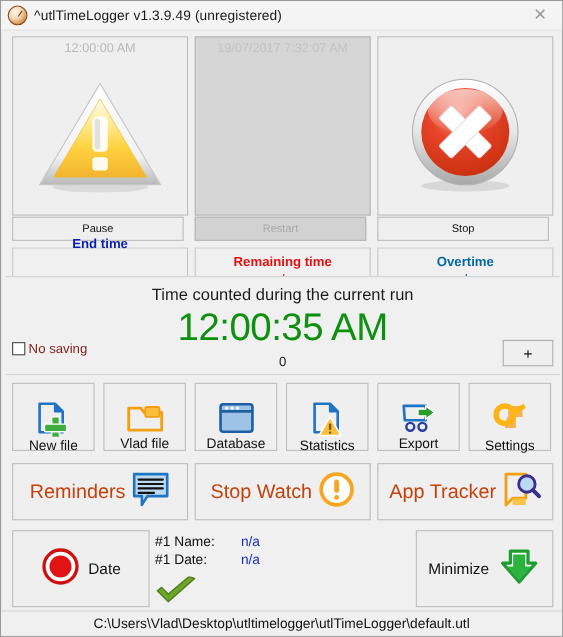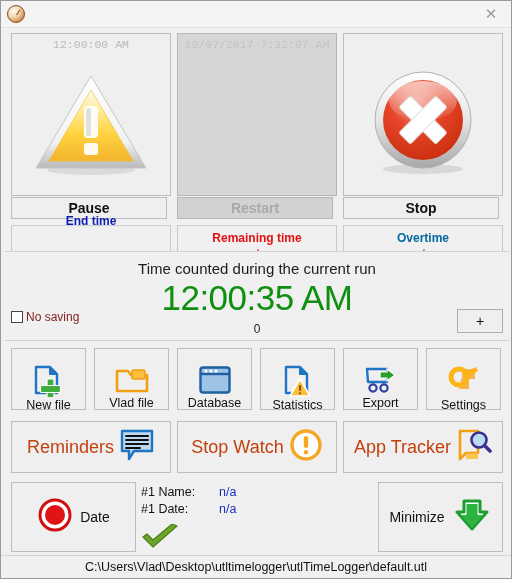--- a/index.html
+++ b/index.html
@@ -86,42 +86,40 @@
   }
   .panel.p1 { left: 10px; }
   .panel.p2 { left: 176px; background: #d6d6d6; border-color: #b5b5b5; }
   .panel.p3 { left: 342px; }
   .panel-time {
     font-size: 11.5px;
     color: #b9b9b9;
     margin-top: 4px;
     height: 14px;
     white-space: nowrap;
-    font-family: Liberation Mono, monospace;
   }
   .panel.p2 .panel-time { color: #c3c3c3; }
   .panel-icon {
     flex: 1;
     display: flex;
     align-items: center;
     justify-content: center;
     width: 100%;
   }
 
   .panel-label-box {
     position: absolute;
     top: 170px;
     width: 156px; height: 22px;
     box-sizing: border-box;
     background: #efefef;
     border: 1px solid #bdbdbd;
     display: flex; align-items: center; justify-content: center;
-    font-size: 14px;
+    font-size: 10px;
     color: #111;
-    font-weight: bold;
   }
   .panel-label-box.l1 { left: 10px; }
   .panel-label-box.l2 { left: 176px; background: #d2d2d2; border-color: #b5b5b5; color: #a9a9a9; }
   .panel-label-box.l3 { left: 342px; }
 
   .stat-box {
     position: absolute;
     top: 198px;
     width: 160px; height: 43px;
     box-sizing: border-box;
@@ -295,20 +293,21 @@
     color: #111;
   }
 </style>
 </head>
 <body>
 
 <div id="app">
 
   <div class="titlebar">
     <div class="title-icon"></div>
+    <div class="title-text">^utlTimeLogger v1.3.9.49 (unregistered)</div>
     <div class="close-btn">✕</div>
   </div>
 
   <div class="top-area">
 
     <div class="panel p1">
       <div class="panel-time">12:00:00 AM</div>
       <div class="panel-icon">
         <svg width="118" height="108" viewBox="0 0 118 108">
           <defs>

